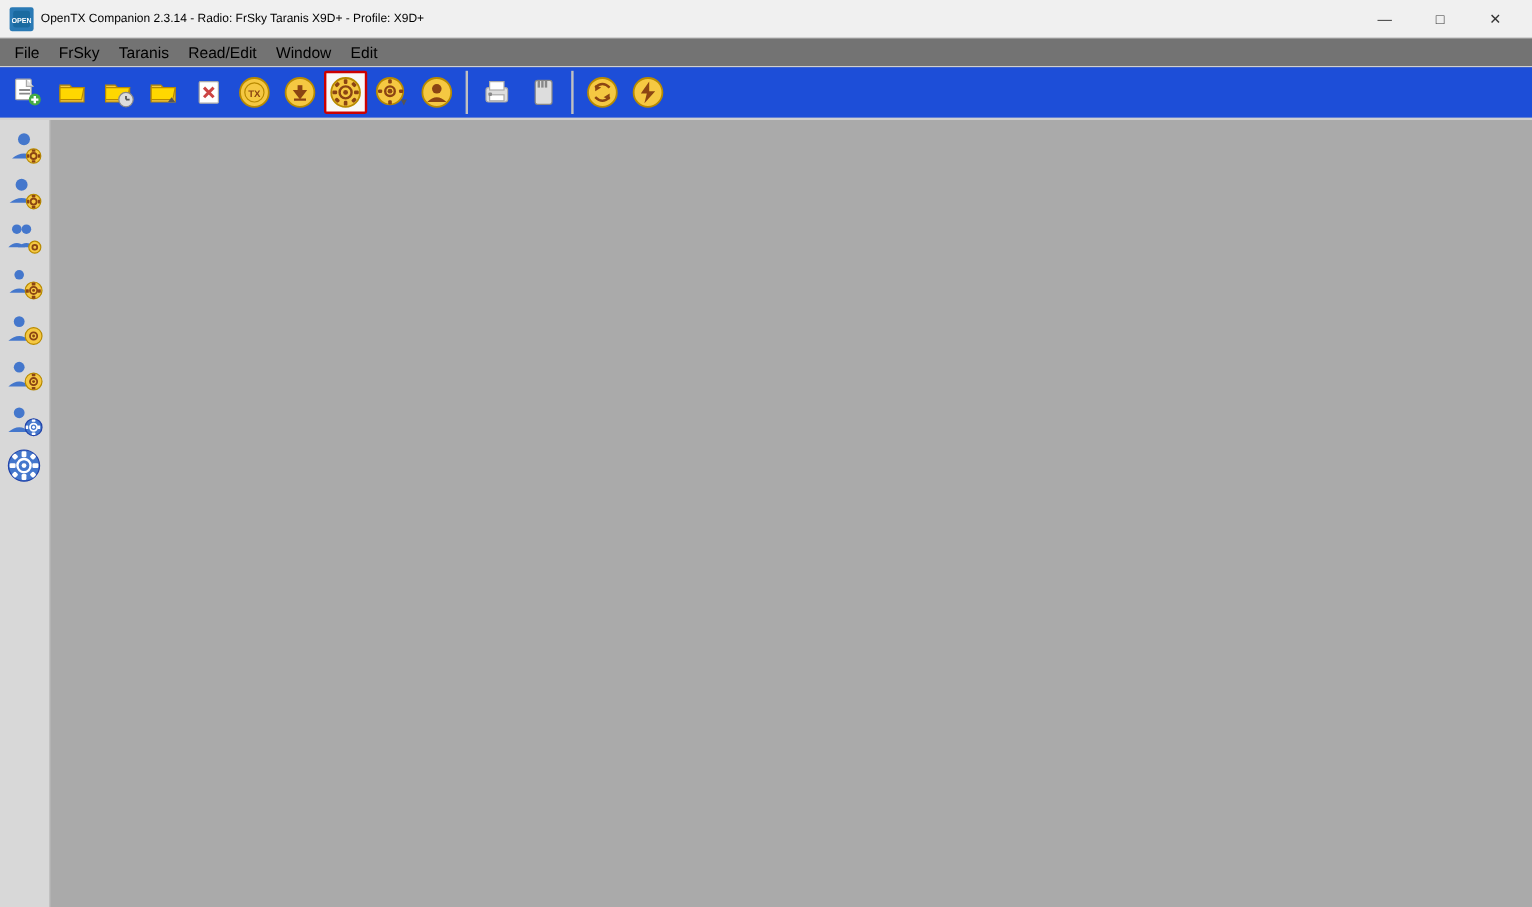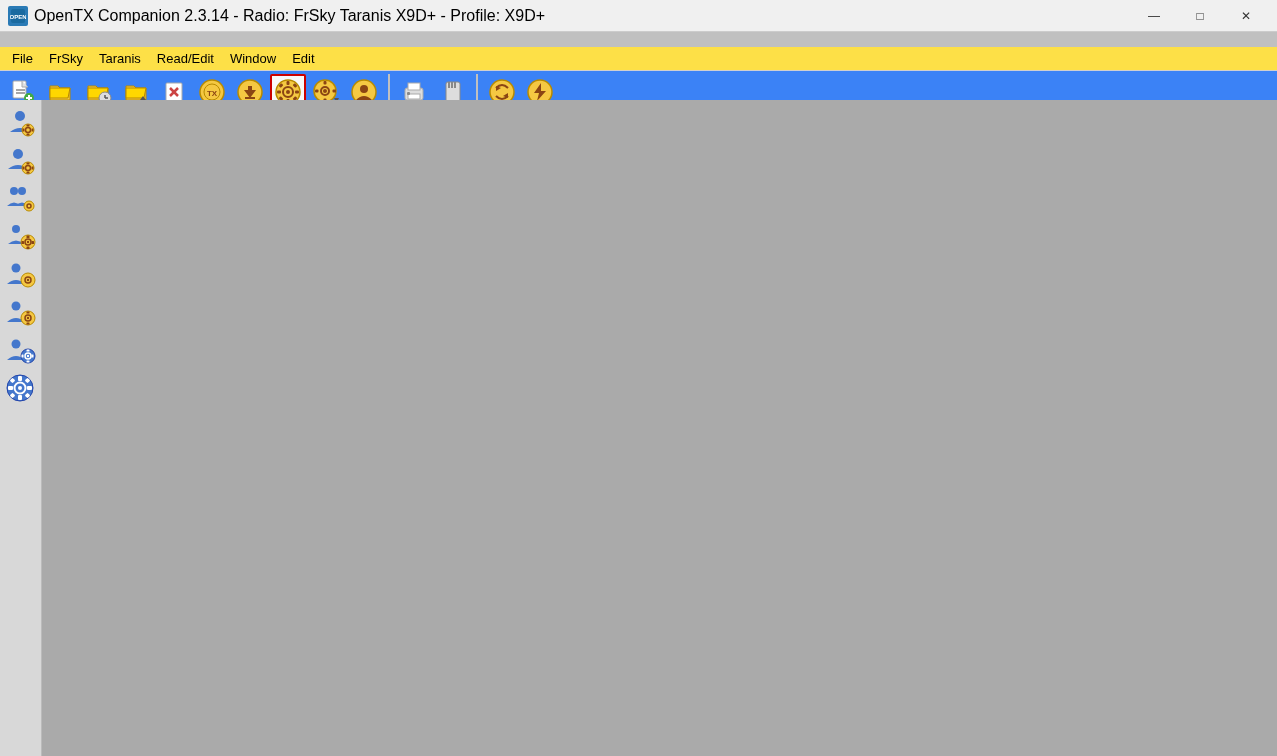--- a/index.html
+++ b/index.html
@@ -31,21 +31,21 @@
       display: flex;
       align-items: center;
       justify-content: center;
       color: white;
       font-size: 9px;
       font-weight: bold;
       flex-shrink: 0;
     }
     #title-text {
       flex: 1;
-      font-size: 16px;
+      font-size: 10px;
       color: #000;
     }
     #window-controls {
       display: flex;
       gap: 0;
     }
     .win-btn {
       width: 46px;
       height: 32px;
       border: none;
@@ -54,41 +54,40 @@
       display: flex;
       align-items: center;
       justify-content: center;
       font-size: 12px;
       color: #333;
     }
 
     
     #menu-bar {
       height: 24px;
-      background: #fde047;
+      background: #737373;
       display: flex;
       align-items: center;
       padding: 0 4px;
       border-bottom: 1px solid #d0d0d0;
-      margin-top: 15px;
     }
     .menu-item {
       padding: 2px 8px;
       cursor: pointer;
       font-size: 13px;
       color: #000;
       height: 100%;
       display: flex;
       align-items: center;
     }
 
     
     #toolbar {
       height: 44px;
-      background: #3b82f6;
+      background: #1d4ed8;
       display: flex;
       align-items: center;
       padding: 2px 4px;
       border-bottom: 2px solid #d0d0d0;
       gap: 2px;
     }
     .toolbar-separator {
       width: 2px;
       height: 36px;
       background: #c0c0c0;

